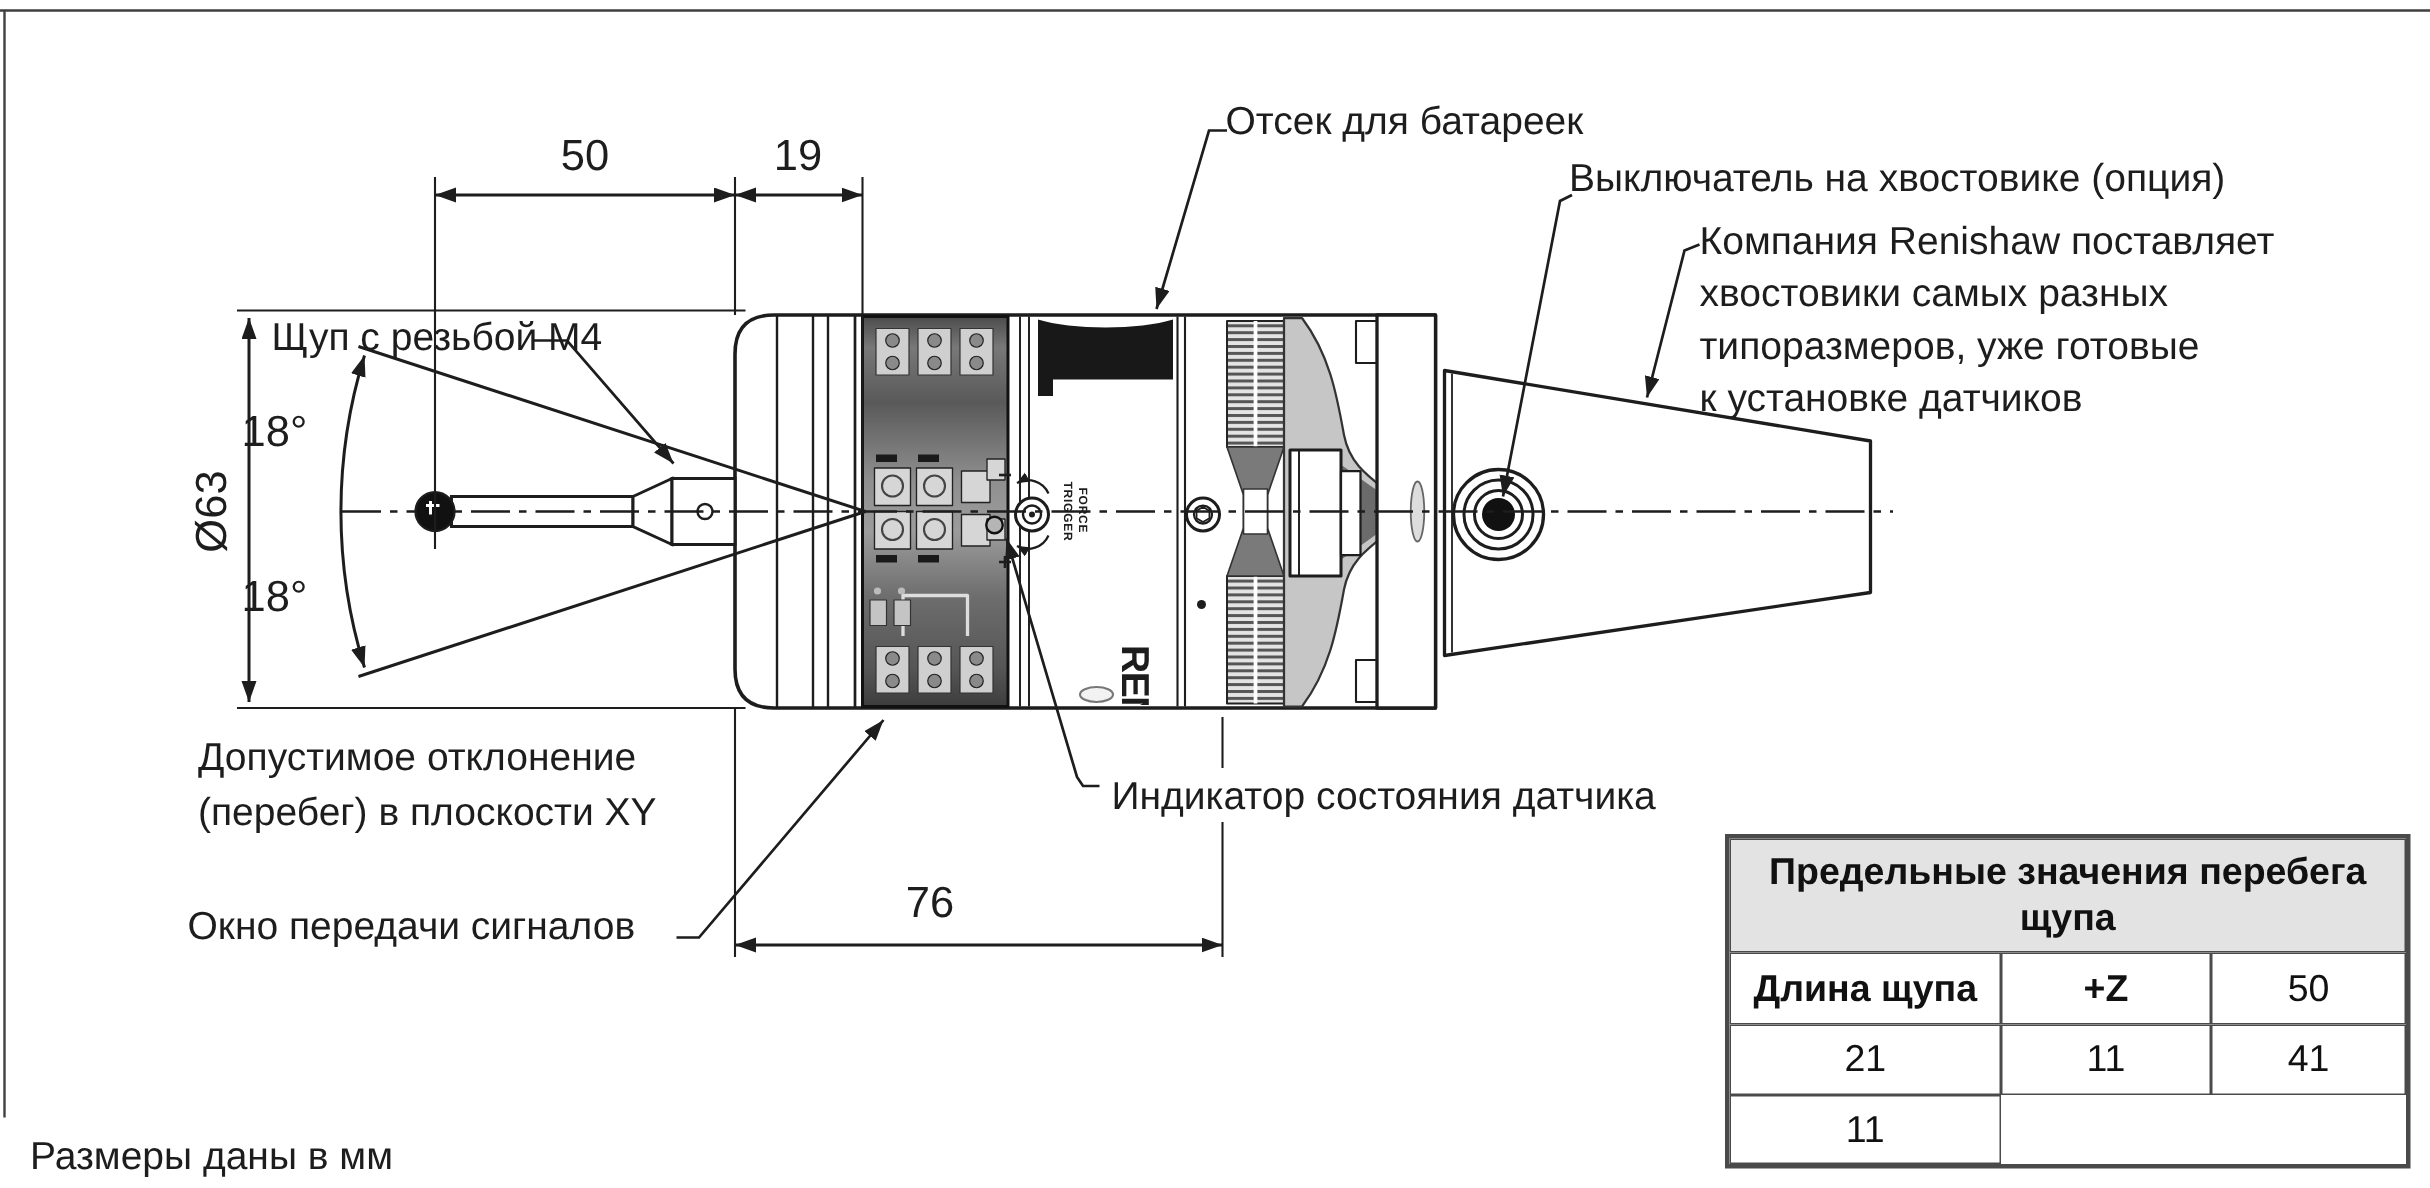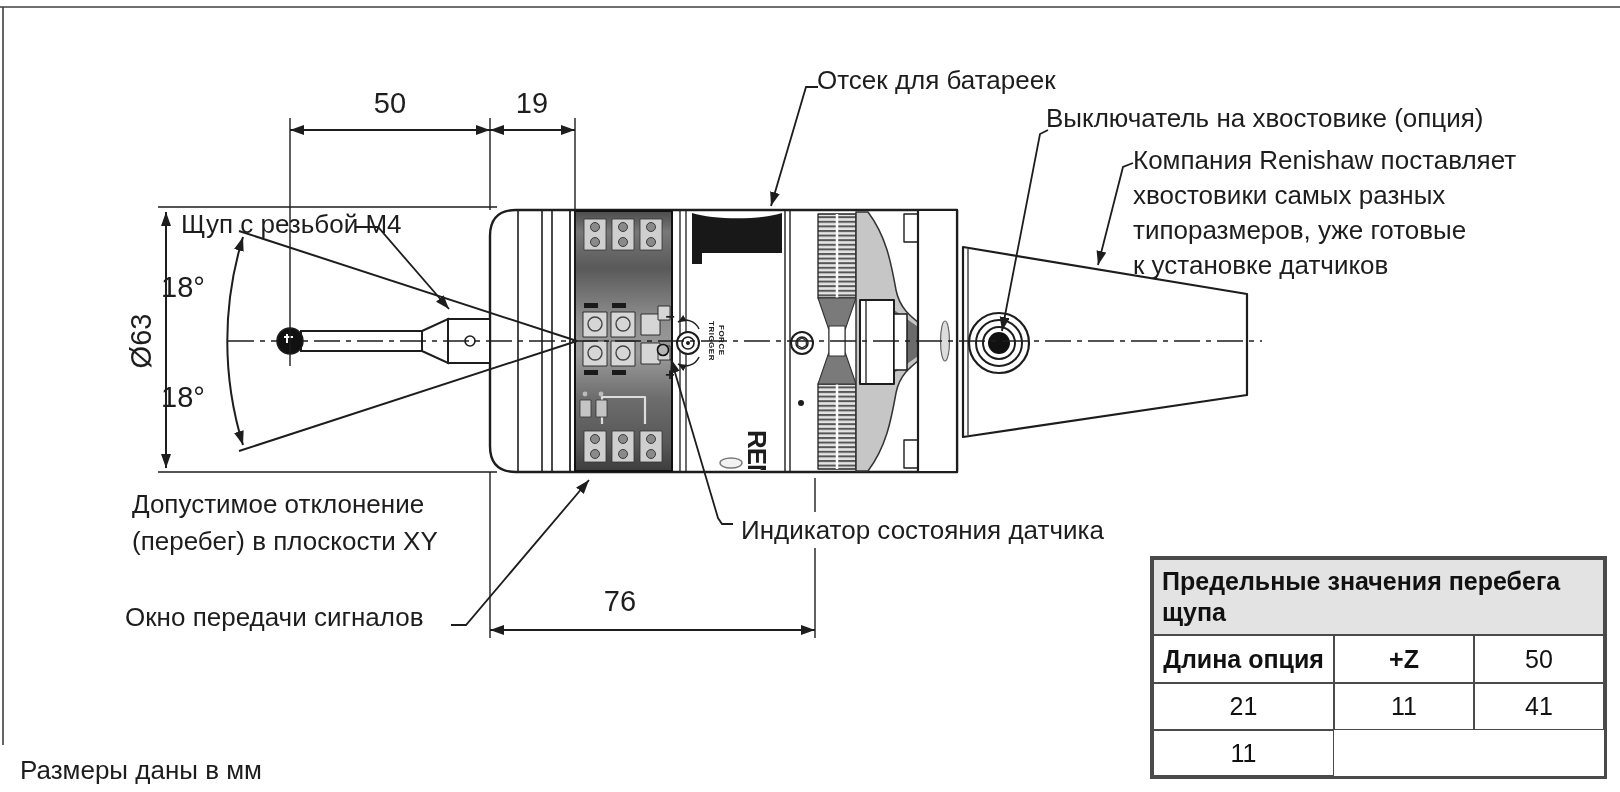--- a/index.html
+++ b/index.html
@@ -14,21 +14,21 @@
   .brand{font-size:26px;font-weight:bold;letter-spacing:-1px;}
   
   .ot-table{
     position:absolute;left:1150px;top:556px;width:457px;height:223px;
     border:3px solid #4a4a4a;box-sizing:border-box;background:#fff;
     display:grid;grid-template-columns:181px 140px 1fr;grid-template-rows:76px 48px 47px 1fr;
     font-size:25px;
   }
   .ot-cell{
     border:1px solid #4a4a4a;display:flex;align-items:center;justify-content:center;
-    box-sizing:border-box;background:#fff;color:#111;
+    text-align:center;box-sizing:border-box;background:#fff;color:#111;
   }
   .ot-title{grid-column:1 / span 3;background:#e3e3e3;font-weight:bold;line-height:1.25;padding:2px 8px;}
   .ot-head{font-weight:bold;}
 </style>
 </head>
 <body>
 
 <div class="page">
 
 <svg width="1620" height="792" viewBox="0 0 1620 792">
@@ -286,21 +286,21 @@
   </g>
   <text class="lbl" x="125" y="626">Окно передачи сигналов</text>
   <rect x="733" y="512" width="356" height="36" fill="#ffffff"></rect>
   <text class="lbl" x="741" y="539">Индикатор состояния датчика</text>
   <text class="lbl" x="20" y="779">Размеры даны в мм</text>
 </svg>
 
 
 <div class="ot-table">
   <div class="ot-cell ot-title">Предельные значения перебега щупа</div>
-  <div class="ot-cell ot-head">Длина опция</div>
+  <div class="ot-cell ot-head">Длина щупа</div>
   <div class="ot-cell ot-head">+Z</div>
 
   <div class="ot-cell">50</div>
   <div class="ot-cell">21</div>
   <div class="ot-cell">11</div>
 
   <div class="ot-cell">41</div>
   <div class="ot-cell">11</div>
 </div>
 

